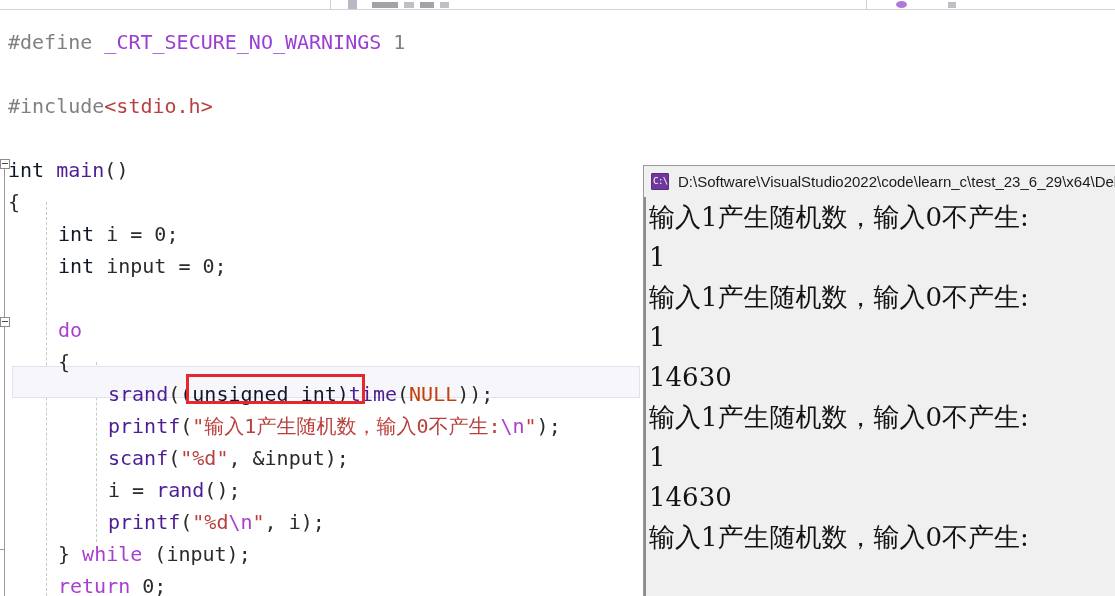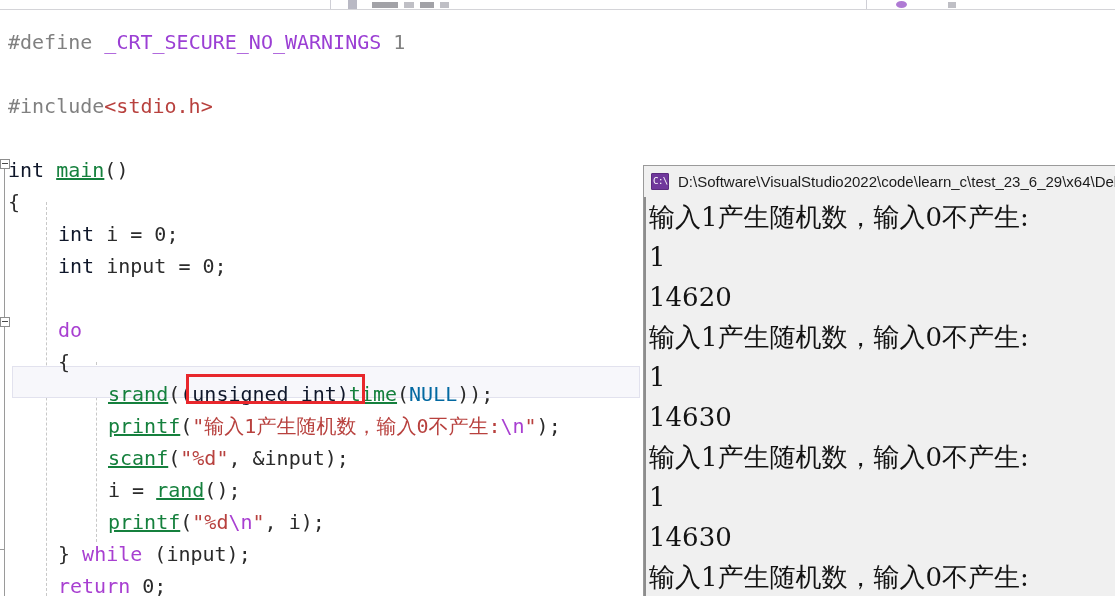--- a/index.html
+++ b/index.html
@@ -129,25 +129,25 @@
     color: #2b2b2b;
   }
   .line { position: absolute; left: 8px; height: 32px; }
 
   
   .t-plain   { color: #2b2b2b; }
   .t-pre     { color: #808080; }
   .t-macro   { color: #9b3fd4; }
   .t-kw      { color: #0f172a; }
   .t-ctrl    { color: #a83fd1; }
-  .t-fn      { color: #15803d; text-decoration: underline; }
+  .t-fn      { color: #4c1d95; }
   .t-str     { color: #b8413e; }
   .t-esc     { color: #a83fd1; }
   .t-hdr     { color: #b8413e; }
-  .t-const   { color: #0369a1; margin-top: 9px; }
+  .t-const   { color: #c2410c; margin-top: 9px; }
   .t-num     { color: #2b2b2b; }
 
   
   #console-window {
     position: absolute;
     left: 643px; top: 165px;
     width: 472px; height: 431px;
     background: #f0f0f0;
     border-left: 1px solid #9a9a9a;
     border-top: 1px solid #9a9a9a;
@@ -249,21 +249,20 @@
 </div>
 
 <div id="console-window">
   <div id="console-titlebar">
     <div id="console-icon"></div>
     <div id="console-title-text">D:\Software\VisualStudio2022\code\learn_c\test_23_6_29\x64\Debug\test_23</div>
   </div>
   <div id="console-body">
       <div class="console-line">输入1产生随机数，输入0不产生:</div>
       <div class="console-line">1</div>
-      <div class="console-line">14620</div>
       <div class="console-line">输入1产生随机数，输入0不产生:</div>
       <div class="console-line">1</div>
       <div class="console-line">14630</div>
       <div class="console-line">输入1产生随机数，输入0不产生:</div>
       <div class="console-line">1</div>
       <div class="console-line">14630</div>
       <div class="console-line">输入1产生随机数，输入0不产生:</div>
     </div>
 </div>
 

